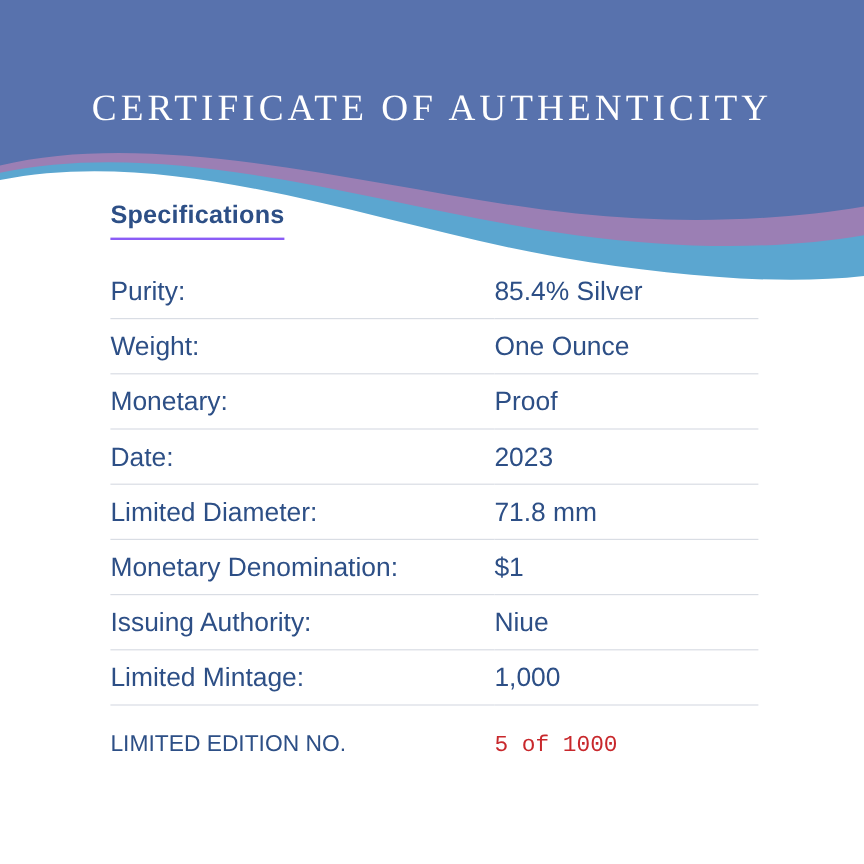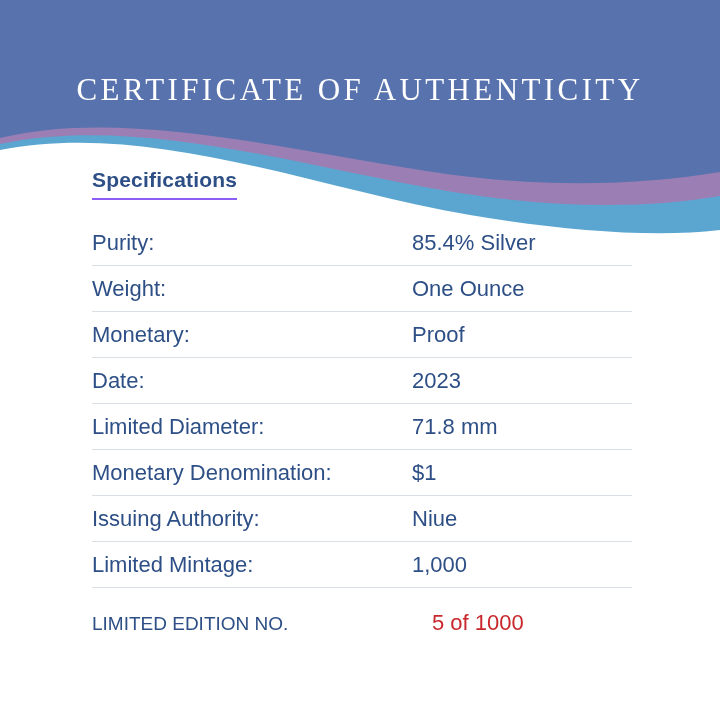--- a/index.html
+++ b/index.html
@@ -93,34 +93,34 @@
     color: #2d4f86;
     white-space: nowrap;
   }
 
   .edition-row {
     margin-top: 22px;
     margin-left: 92px;
     width: 540px;
     display: flex;
     align-items: baseline;
-    gap: 20px;
   }
 
   .edition-label {
     color: #2d4f86;
     font-size: 19px;
     width: 320px;
     white-space: nowrap;
   }
 
   .edition-value {
     color: #c8282c;
-    font-size: 22px;
+    font-size: 19px;
     white-space: nowrap;
+    font-family: Liberation Mono, monospace;
   }
 </style>
 </head>
 <body>
 
 <div id="certificate">
 
   <div class="header-banner">
     <svg width="720" height="260" viewBox="0 0 720 260" xmlns="http://www.w3.org/2000/svg">
 

